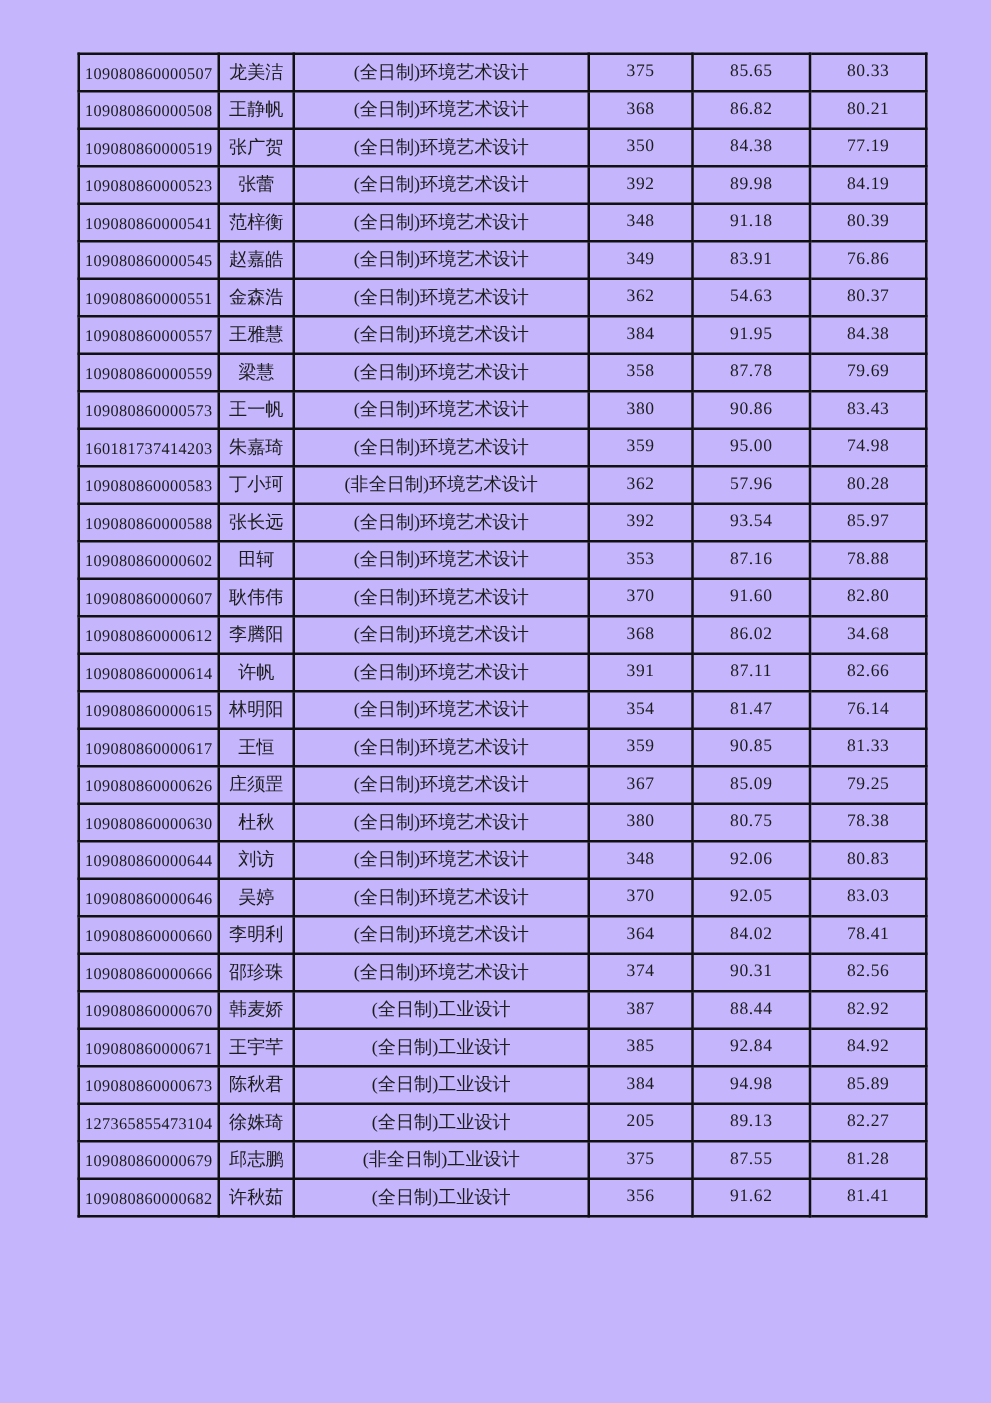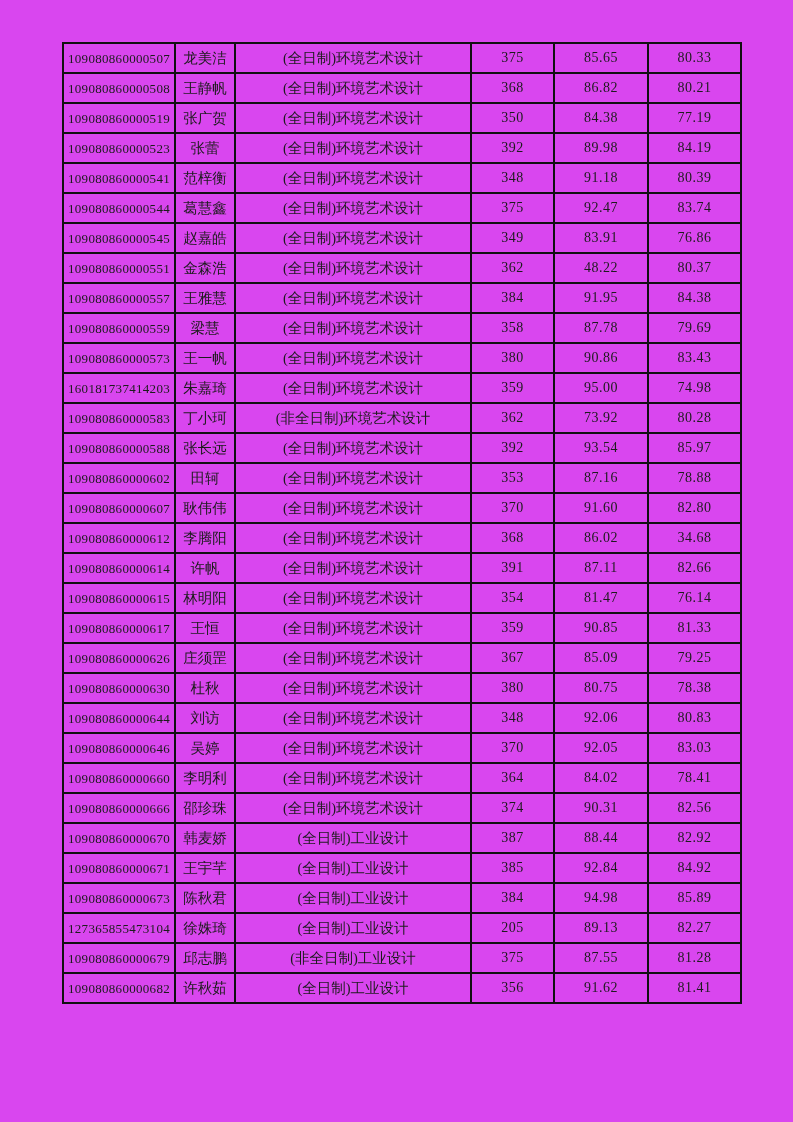--- a/index.html
+++ b/index.html
@@ -4,21 +4,21 @@
 <style>
   html, body {
     margin: 0;
     padding: 0;
     background: #ffffff;
   }
   .page {
     position: relative;
     width: 793px;
     height: 1122px;
-    background: #d946ef;
+    background: #c4b5fd;
     overflow: hidden;
     font-family: "Liberation Serif", "DejaVu Serif", serif;
     color: #1c1c1c;
   }
   table.score-table {
     position: absolute;
     left: 62px;
     top: 42px;
     width: 678px;
     border-collapse: collapse;
@@ -98,41 +98,33 @@
         </tr>
         <tr>
           <td class="c0">109080860000541</td>
           <td class="c1">范梓衡</td>
           <td class="c2">(全日制)环境艺术设计</td>
           <td class="c3">348</td>
           <td class="c4">91.18</td>
           <td class="c5">80.39</td>
         </tr>
         <tr>
-          <td class="c0">109080860000544</td>
-          <td class="c1">葛慧鑫</td>
-          <td class="c2">(全日制)环境艺术设计</td>
-          <td class="c3">375</td>
-          <td class="c4">92.47</td>
-          <td class="c5">83.74</td>
-        </tr>
-        <tr>
           <td class="c0">109080860000545</td>
           <td class="c1">赵嘉皓</td>
           <td class="c2">(全日制)环境艺术设计</td>
           <td class="c3">349</td>
           <td class="c4">83.91</td>
           <td class="c5">76.86</td>
         </tr>
         <tr>
           <td class="c0">109080860000551</td>
           <td class="c1">金森浩</td>
           <td class="c2">(全日制)环境艺术设计</td>
           <td class="c3">362</td>
-          <td class="c4">48.22</td>
+          <td class="c4">54.63</td>
           <td class="c5">80.37</td>
         </tr>
         <tr>
           <td class="c0">109080860000557</td>
           <td class="c1">王雅慧</td>
           <td class="c2">(全日制)环境艺术设计</td>
           <td class="c3">384</td>
           <td class="c4">91.95</td>
           <td class="c5">84.38</td>
         </tr>
@@ -158,21 +150,21 @@
           <td class="c2">(全日制)环境艺术设计</td>
           <td class="c3">359</td>
           <td class="c4">95.00</td>
           <td class="c5">74.98</td>
         </tr>
         <tr>
           <td class="c0">109080860000583</td>
           <td class="c1">丁小珂</td>
           <td class="c2">(非全日制)环境艺术设计</td>
           <td class="c3">362</td>
-          <td class="c4">73.92</td>
+          <td class="c4">57.96</td>
           <td class="c5">80.28</td>
         </tr>
         <tr>
           <td class="c0">109080860000588</td>
           <td class="c1">张长远</td>
           <td class="c2">(全日制)环境艺术设计</td>
           <td class="c3">392</td>
           <td class="c4">93.54</td>
           <td class="c5">85.97</td>
         </tr>

